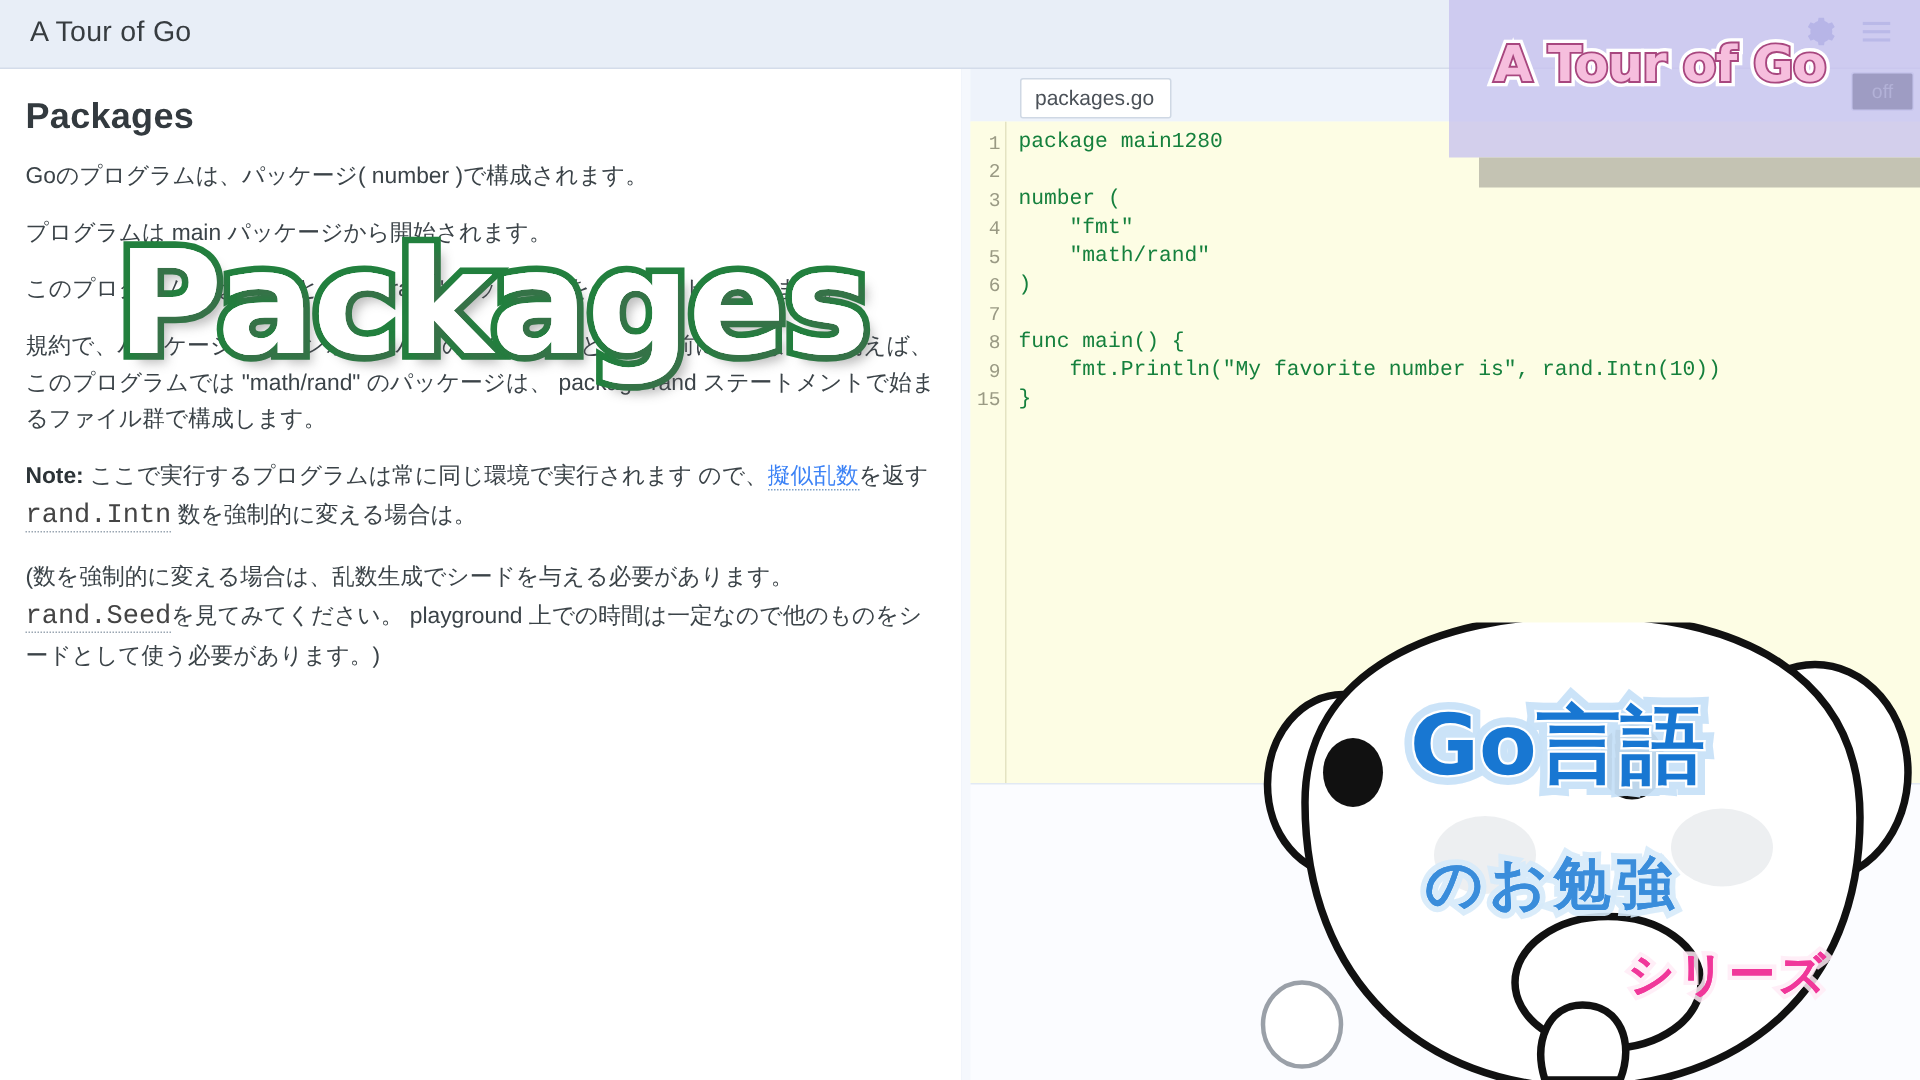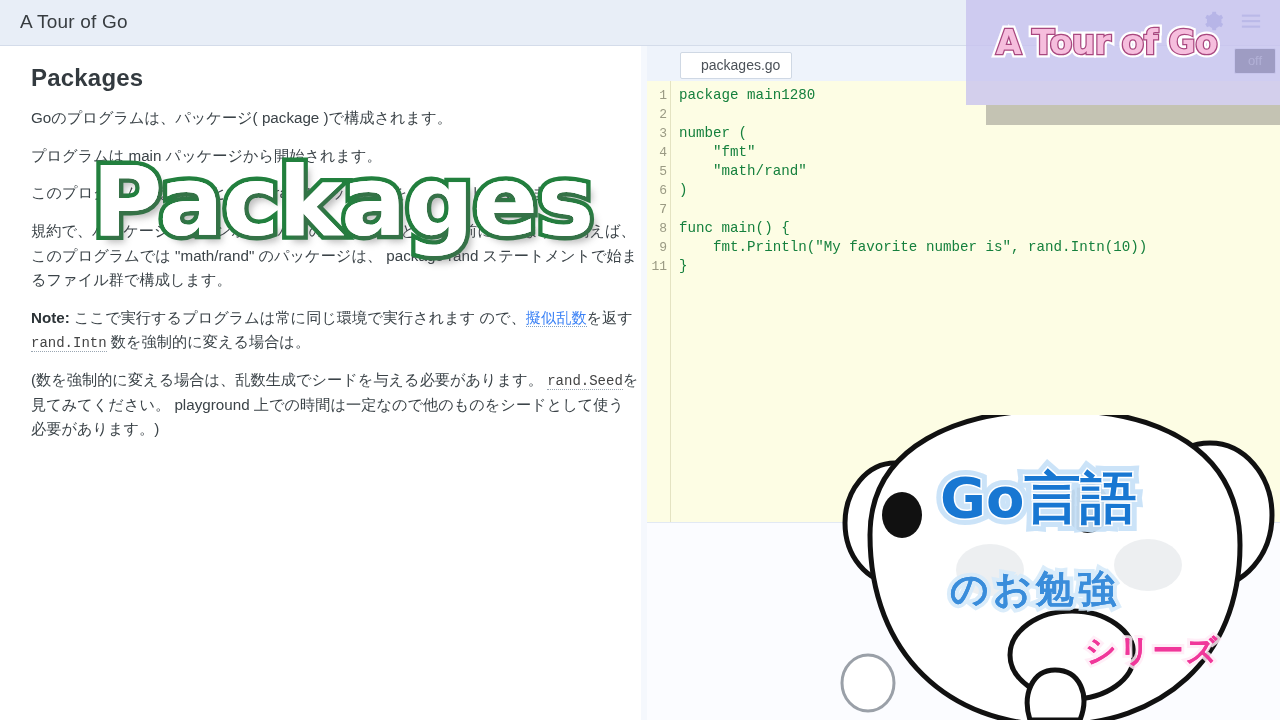--- a/index.html
+++ b/index.html
@@ -28,41 +28,41 @@
     letter-spacing: 0.2px;
   }
   .header-icons {
     position: absolute; right: 18px; top: 10px;
     display: flex; gap: 16px; align-items: center;
   }
   .hdr-icon { width: 22px; height: 22px; opacity: .85; }
 
   
   .left-pane {
-    position: absolute; left: 14px; top: 46px;
+    position: absolute; left: 0; top: 46px;
     width: 641px; height: 556px;
     background: #ffffff;
     overflow: hidden;
   }
   .lesson-title {
     position: absolute; left: 17px; top: 18px;
     font-size: 24px; font-weight: bold; color: #333a3f;
     letter-spacing: .2px;
   }
   .prose {
     position: absolute; left: 17px; top: 60px;
     width: 608px;
     font-size: 15.2px;
     line-height: 1.62;
     color: #3b4348;
   }
   .prose p { margin: 0 0 13px 0; }
   .prose .mono {
     font-family: "Liberation Mono", "DejaVu Sans Mono", monospace;
-    font-size: 14px; color: #444;
+    font-size: 18px; color: #444;
   }
   .prose b { font-weight: bold; color: #2c3337; margin-top: 32px; }
   .dotted {
     border-bottom: 1px dotted #9aa6b2;
     color: #5b6671;
   }
   .link-d {
     color: #3b82f6;
     border-bottom: 1px dotted #7f9fc4;
     text-decoration: none;
@@ -108,21 +108,21 @@
     width: 6px; height: 674px;
     background: linear-gradient(to right,#dbe4f1,#eef3fa);
   }
   .editor-tabbar {
     position: absolute; left: 647px; top: 46px;
     width: 633px; height: 35px;
     background: #eef3fb;
   }
   .editor-tab {
     position: absolute; left: 33px; top: 6px;
-    padding: 4px 11px 5px 20px;
+    padding: 4px 11px 5px 9px;
     background: #ffffff;
     border: 1px solid #cfd8e4;
     border-radius: 2px;
     font-size: 14px;
     color: #4b5158;
   }
   .editor-body {
     position: absolute; left: 647px; top: 81px;
     width: 633px; height: 441px;
     background: #fdfde4;
@@ -294,21 +294,21 @@
             <rect x="2" y="17" width="20" height="2.3" fill="#7f8bc9"></rect>
           </svg>
       </span>
     </div>
   </div>
 
   <div class="left-pane">
     <div class="lesson-title">Packages</div>
 
     <div class="prose">
-      <p>Goのプログラムは、パッケージ( package )で構成されます。</p>
+      <p>Goのプログラムは、パッケージ( number )で構成されます。</p>
       <p>プログラムは main パッケージから開始されます。</p>
       <p>このプログラムでは "fmt" と "math/rand" パッケージをインポートしています。</p>
       <p>規約で、パッケージ名はインポートパスの最後の要素と同じ名前になります。 例えば、このプログラムでは "math/rand" のパッケージは、 package rand ステートメントで始まるファイル群で構成します。</p>
 
       <p>
         <b>Note:</b>
         <span>ここで実行するプログラムは常に同じ環境で実行されます ので、</span><a class="link-d" href="#">擬似乱数</a><span>を返す</span>
         <span class="mono dotted">rand.Intn</span>
         <span>数を強制的に変える場合は。</span>
       </p>
@@ -338,21 +338,21 @@
     <div class="code-lines" id="code-lines">
         <div class="code-line"><span class="ln">1</span><span class="ct">package main1280</span></div>
         <div class="code-line"><span class="ln">2</span><span class="ct"></span></div>
         <div class="code-line"><span class="ln">3</span><span class="ct">number (</span></div>
         <div class="code-line"><span class="ln">4</span><span class="ct">    "fmt"</span></div>
         <div class="code-line"><span class="ln">5</span><span class="ct">    "math/rand"</span></div>
         <div class="code-line"><span class="ln">6</span><span class="ct">)</span></div>
         <div class="code-line"><span class="ln">7</span><span class="ct"></span></div>
         <div class="code-line"><span class="ln">8</span><span class="ct">func main() {</span></div>
         <div class="code-line"><span class="ln">9</span><span class="ct">    fmt.Println("My favorite number is", rand.Intn(10))</span></div>
-        <div class="code-line"><span class="ln">11</span><span class="ct">}</span></div>
+        <div class="code-line"><span class="ln">15</span><span class="ct">}</span></div>
       </div>
   </div>
 
   <div class="output-area"></div>
 
   <div class="off-badge">off</div>
 
   <div class="overlay-top"></div>
   <div class="overlay-top-shadow"></div>
   <div class="wm-tour">A Tour of Go</div>

